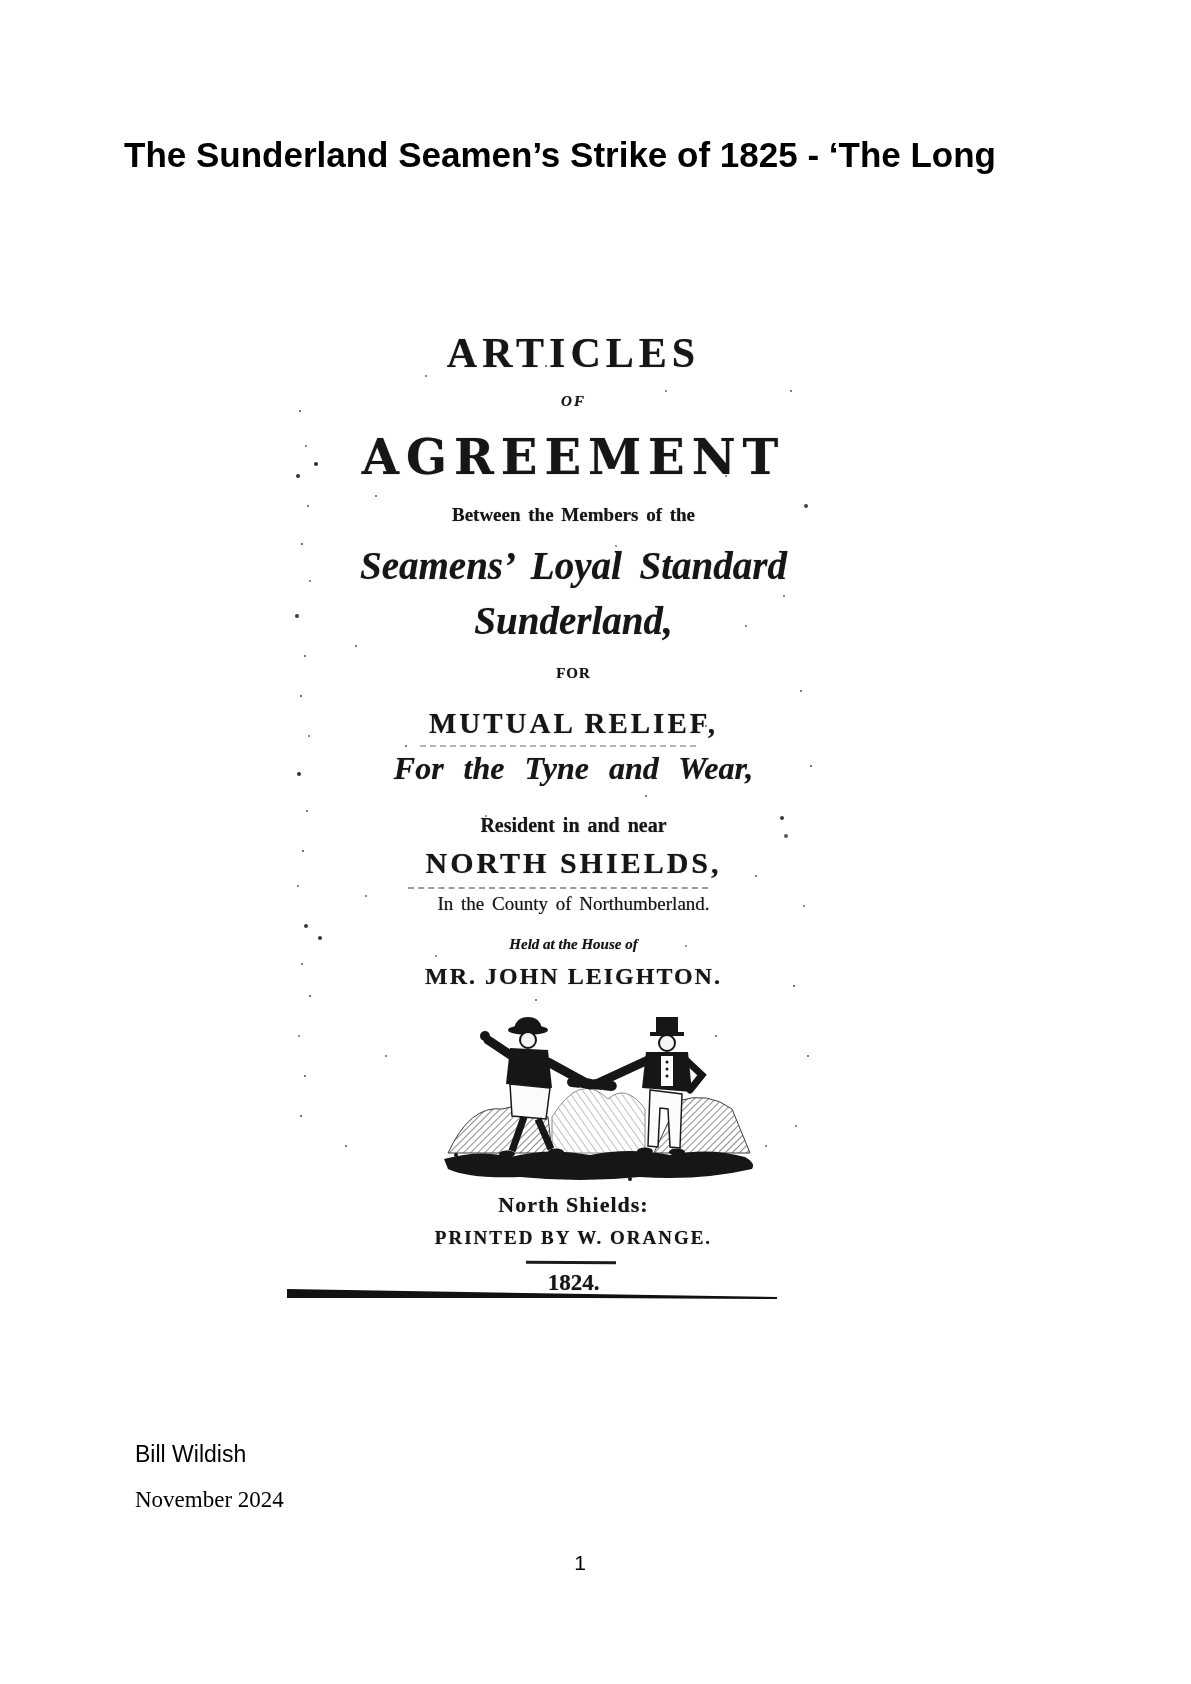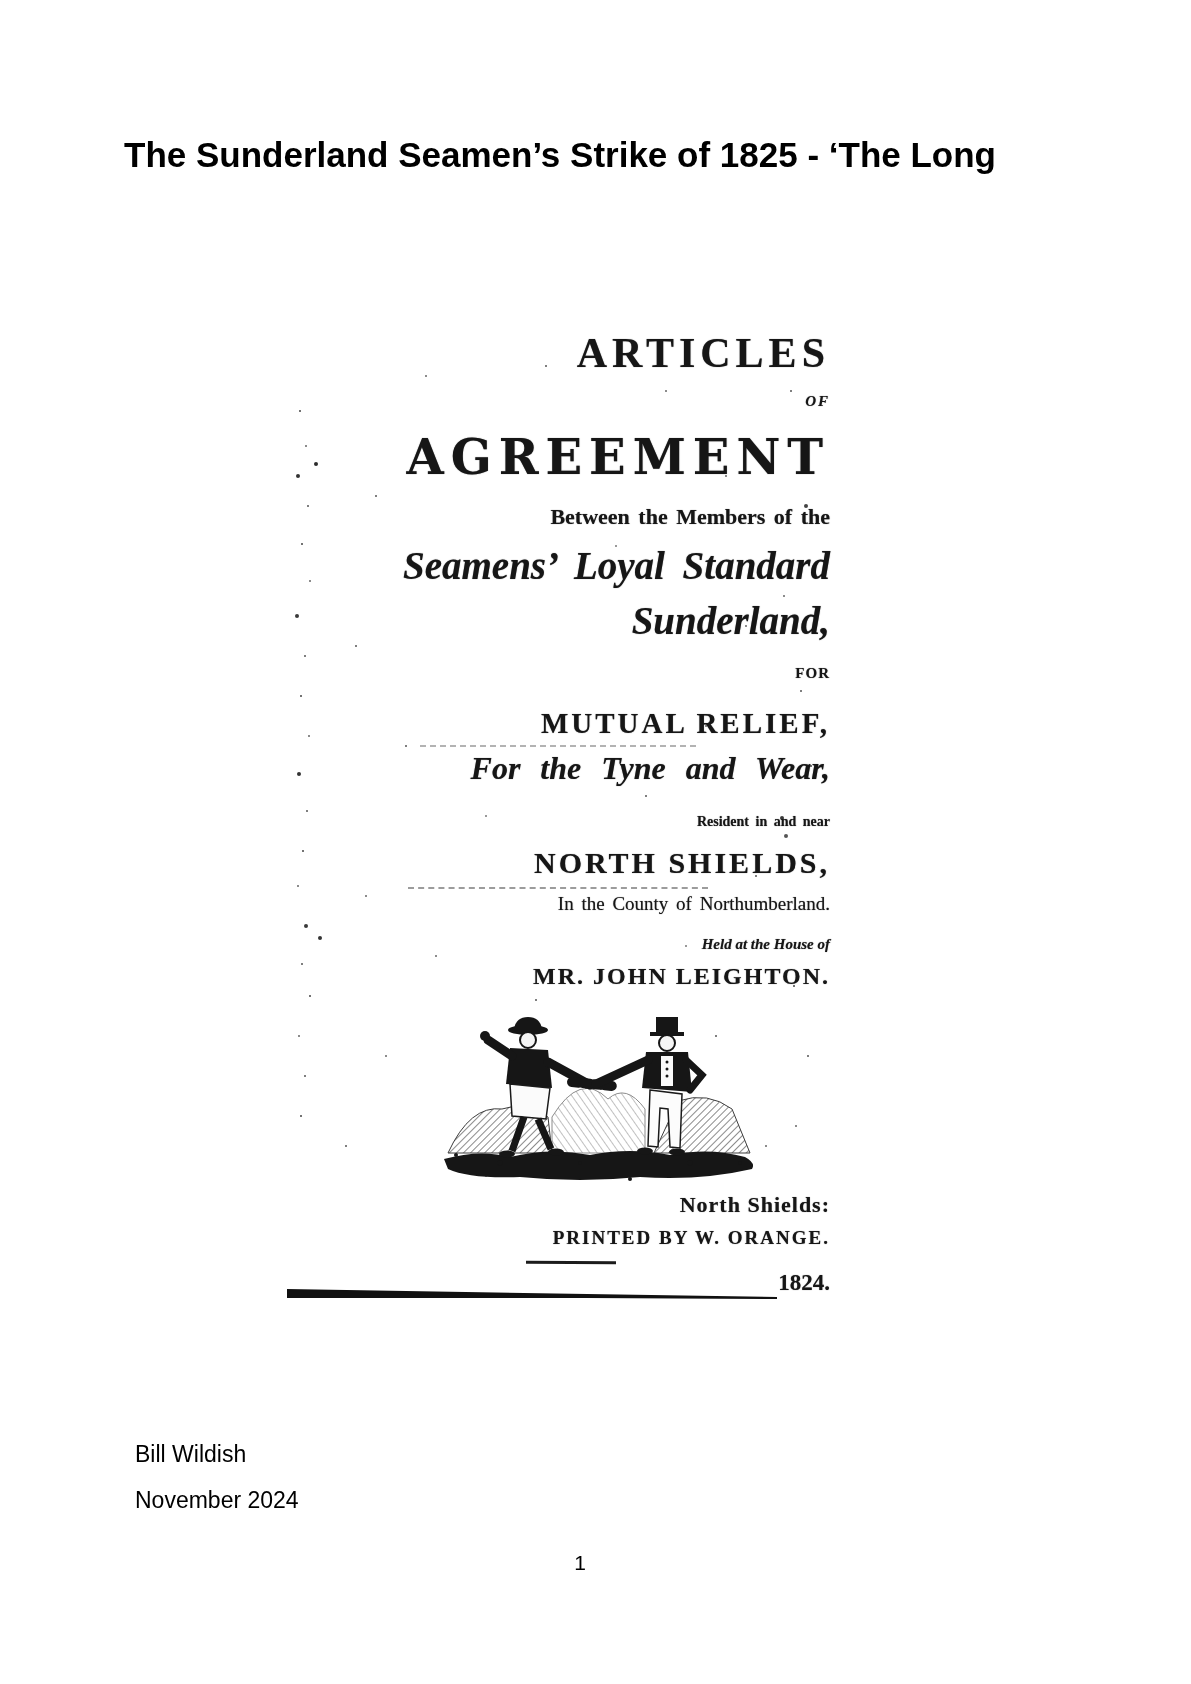--- a/index.html
+++ b/index.html
@@ -14,37 +14,37 @@
     font-size:35px;line-height:48px;color:#000;
   }
   .doc-title span{display:block;padding-left:10px;}
   
   .scan{
     position:absolute;left:285px;top:295px;width:545px;height:1015px;
     background:#fff;color:#161616;
     font-family:"Liberation Serif","DejaVu Serif",serif;
   }
   .scan .line{
-    position:absolute;left:0;width:100%;text-align:right;white-space:nowrap;
+    position:absolute;left:16px;width:100%;text-align:center;white-space:nowrap;
     text-shadow:0 0 1px rgba(10,10,10,.55);
   }
   .l-articles{top:34px;font-size:42px;font-weight:bold;letter-spacing:5px;}
   .l-of{top:98px;font-size:15px;font-weight:bold;letter-spacing:2px;font-style:italic;}
   .l-agreement{
     top:134px;font-size:48px;font-weight:900;letter-spacing:7px;
     font-family:"DejaVu Serif",serif;
     text-shadow:1.4px 0 #161616,-1.4px 0 #161616,0 1px #161616,0 0 1px rgba(0,0,0,.6);
   }
-  .l-between{top:209px;font-size:22px;font-weight:bold;word-spacing:3px;}
+  .l-between{top:209px;font-size:19px;font-weight:bold;word-spacing:3px;}
   .l-society1{top:248px;font-size:39px;font-weight:bold;font-style:italic;word-spacing:8px;}
   .l-society2{top:303px;font-size:39px;font-weight:bold;font-style:italic;}
   .l-for{top:370px;font-size:15px;font-weight:bold;letter-spacing:1px;}
   .l-mutual{top:412px;font-size:29px;font-weight:bold;letter-spacing:3px;}
   .l-tyne{top:455px;font-size:32px;font-weight:bold;font-style:italic;word-spacing:12px;}
-  .l-resident{top:519px;font-size:14px;font-weight:bold;word-spacing:3px;}
+  .l-resident{top:519px;font-size:20px;font-weight:bold;word-spacing:3px;}
   .l-north{top:551px;font-size:30px;font-weight:bold;letter-spacing:3px;}
   .l-county{top:598px;font-size:19px;font-weight:normal;word-spacing:3px;}
   .l-held{top:641px;font-size:15px;font-weight:bold;font-style:italic;}
   .l-leighton{top:668px;font-size:24px;font-weight:bold;letter-spacing:2px;}
   .l-city{top:897px;font-size:22px;font-weight:bold;letter-spacing:1px;}
   .l-printer{top:932px;font-size:19px;font-weight:bold;letter-spacing:2px;}
   .l-year{top:975px;font-size:23px;font-weight:bold;}
   .worn-dashes{
     position:absolute;height:0;border-top:2px dashed rgba(20,20,20,.42);
   }
@@ -71,21 +71,21 @@
       140px 80px 0 0 #666, 260px 70px 0 0 #555, 380px 95px 0 0 #666, 90px 200px 0 0 #555,
       440px 180px 0 0 #666, 330px 250px 0 0 #777, 70px 350px 0 0 #555, 460px 330px 0 0 #666,
       120px 450px 0 0 #555, 420px 430px 0 0 #666, 200px 520px 0 0 #777, 360px 500px 0 0 #555,
       80px 600px 0 0 #666, 470px 580px 0 0 #555, 150px 660px 0 0 #666, 400px 650px 0 0 #777,
       250px 704px 0 0 #555, 100px 760px 0 0 #666, 430px 740px 0 0 #555, 300px 792px 0 0 #666,
       60px 850px 0 0 #555, 480px 850px 0 0 #666, 200px 880px 0 0 #777, 350px 872px 0 0 #555,
       30px 168px 0 1px #2c2c2c, 34px 642px 0 1px #333, 496px 522px 0 1px #3a3a3a;
   }
   
   .author{position:absolute;left:135px;top:1441px;font-size:23px;color:#000;}
-  .pub-date{position:absolute;left:135px;top:1487px;font-size:23px;color:#000;}
+  .pub-date{position:absolute;left:135px;top:1487px;font-size:23px;color:#000;font-family:Liberation Serif, serif;}
   .page-number{position:absolute;left:0;top:1551px;width:1160px;text-align:center;font-size:21px;color:#000;}
 </style>
 </head>
 <body>
 
 <div class="doc-title">
   <span>The Sunderland Seamen’s Strike of 1825 - ‘The Long</span>
 </div>
 
 <div class="scan">

